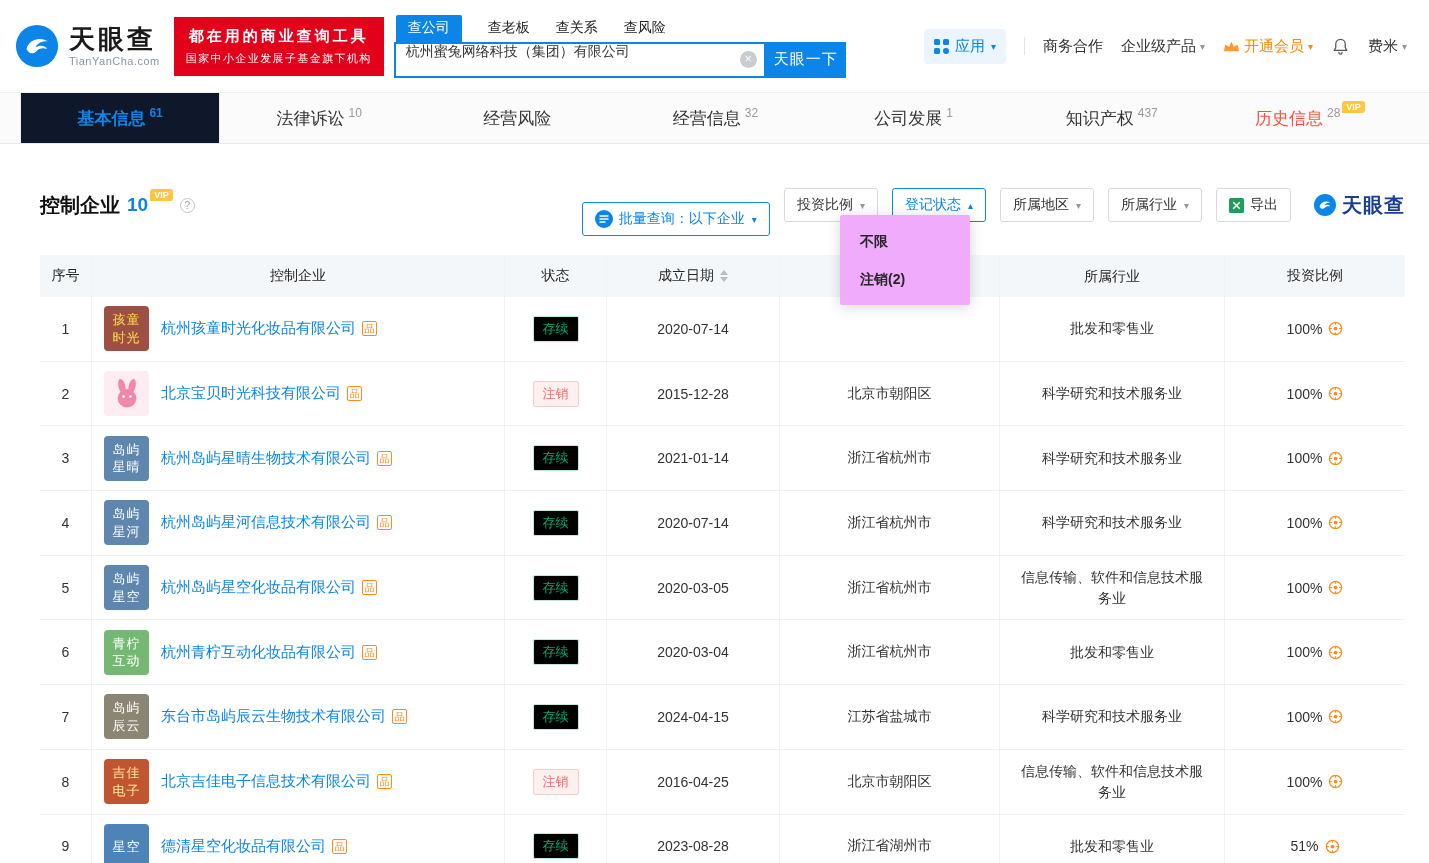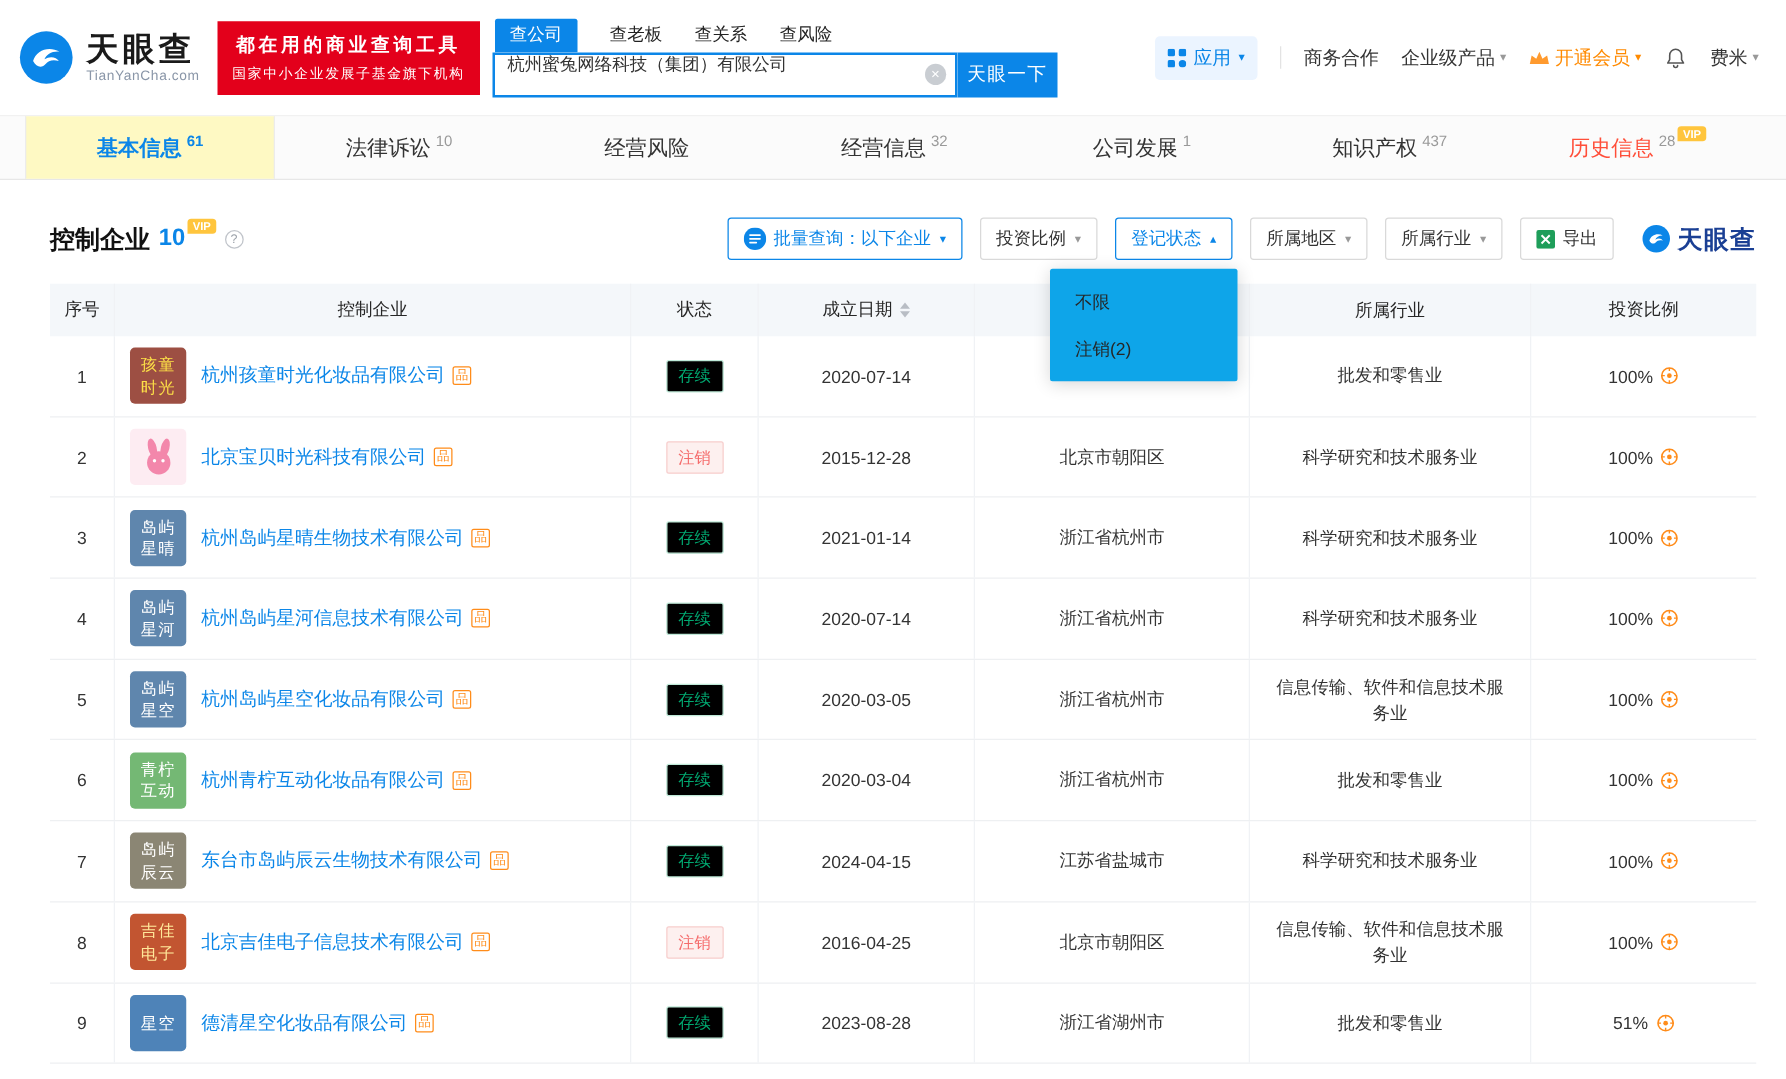--- a/index.html
+++ b/index.html
@@ -36,21 +36,21 @@
   .caret { font-size:10px; color:#999; }
   .apps .caret { color:#0b86e8; }
   .navlink.vip .caret { color:#ff8a00; }
   .bell { cursor:pointer; display:flex; align-items:center; }
 
   
   .tabbar { height:52px; background:#fbfbfb; border-top:1px solid #f1f1f1; border-bottom:1px solid #e7e7e7;
     display:flex; padding:0 20px; }
   .tab { flex:1; display:flex; align-items:center; justify-content:center; font-size:17px; color:#333;
     cursor:pointer; position:relative; }
-  .tab.active { background:#fef9c3; border-left:1px solid #ececec; border-right:1px solid #ececec; }
+  .tab.active { background:#0f172a; border-left:1px solid #ececec; border-right:1px solid #ececec; }
   .tab.active .tab-label, .tab.active .tab-count { color:#0b86e8; font-weight:700; }
   .tab.history .tab-label { color:#ff4e39; }
   .tab-count { font-size:12px; color:#999; margin-left:4px; transform:translateY(-5px); display:inline-block; }
   .tab-count:empty { display:none; }
   .tab-vip { background:#ffc53d; color:#fff; font-size:9px; font-weight:bold; padding:1px 4px;
     border-radius:3px 3px 3px 0; transform:translateY(-11px); display:inline-block; margin-left:2px; }
   .tab-vip:empty { display:none; }
 
   
   .section-head { display:flex; justify-content:space-between; align-items:center; padding:30px 24px 12px 40px; }
@@ -58,21 +58,21 @@
   .sec-title { font-size:20px; font-weight:700; color:#111; }
   .sec-count { font-size:19px; font-weight:700; color:#0b86e8; margin-left:7px; }
   .sec-vip { background:#ffc53d; color:#fff; font-size:9px; font-weight:bold; padding:1px 4px;
     border-radius:3px 3px 3px 0; transform:translateY(-10px); display:inline-block; margin-left:2px; }
   .sec-help { width:15px; height:15px; border-radius:50%; border:1px solid #c0c4ca; color:#9aa0a8;
     font-size:10px; line-height:13px; text-align:center; margin-left:7px; cursor:pointer; }
   .sec-right { display:flex; align-items:center; gap:14px; }
   .btn { height:34px; border:1px solid #d9d9d9; border-radius:3px; background:#fff; display:flex;
     align-items:center; padding:0 12px; font-size:14px; color:#333; gap:6px; cursor:pointer; font-family:inherit; }
   .btn .caret { margin-left:1px; }
-  .btn.batch { border-color:#0b86e8; color:#0b86e8; }
+  .btn.batch { border-color:#0b86e8; color:#0b86e8;margin-top:28px; }
   .btn.batch .caret { color:#0b86e8; }
   .btn.open { border-color:#0b86e8; color:#0b86e8; }
   .btn.open .caret { color:#0b86e8; }
   .sec-brand { display:flex; align-items:center; gap:5px; font-size:20px; font-weight:800;
     color:#1a3f94; letter-spacing:1px; margin-left:8px; }
 
   
   .table { margin:7px 24px 0 40px; width:1365px; }
   .thead { display:flex; background:#f4f7fa; height:42px; align-items:center; font-size:15px; color:#262626; }
   .th, .td { display:flex; align-items:center; justify-content:center; height:100%; text-align:center;
@@ -95,22 +95,22 @@
   .badge { padding:3px 9px; border-radius:2px; font-size:13px; }
   .badge.active { color:#00a870; background:#000000; border:1px solid #bfe9d8; }
   .badge.revoked { color:#f56c6c; background:#fdf0ef; border:1px solid #f7cdcc; }
   .pen { margin-left:6px; flex:none; cursor:pointer; }
   .sort { display:inline-flex; flex-direction:column; gap:2px; margin-left:6px; cursor:pointer; }
   .sort i { width:0; height:0; border-left:4px solid transparent; border-right:4px solid transparent; }
   .sort .up { border-bottom:5px solid #b8bdc4; }
   .sort .down { border-top:5px solid #b8bdc4; }
 
   
-  .dropdown { position:absolute; left:840px; top:215px; width:150px; background:#0ea5e9;
-    box-shadow:0 2px 14px rgba(0,0,0,.16); border-radius:2px; z-index:20; padding:7px 0; }
+  .dropdown { position:absolute; left:840px; top:215px; width:130px; background:#f0abfc;
+    box-shadow:0 2px 14px rgba(0,0,0,.16); border-radius:2px; z-index:20; padding:7px 0;font-weight:bold; }
   .dropdown-item { height:38px; line-height:38px; padding-left:20px; font-size:14px; color:#262626;
     cursor:pointer; text-align:left; }
 </style>
 </head>
 <body>
 
 <div class="page">
 
   <header class="topbar">
     <div class="logo-top">

